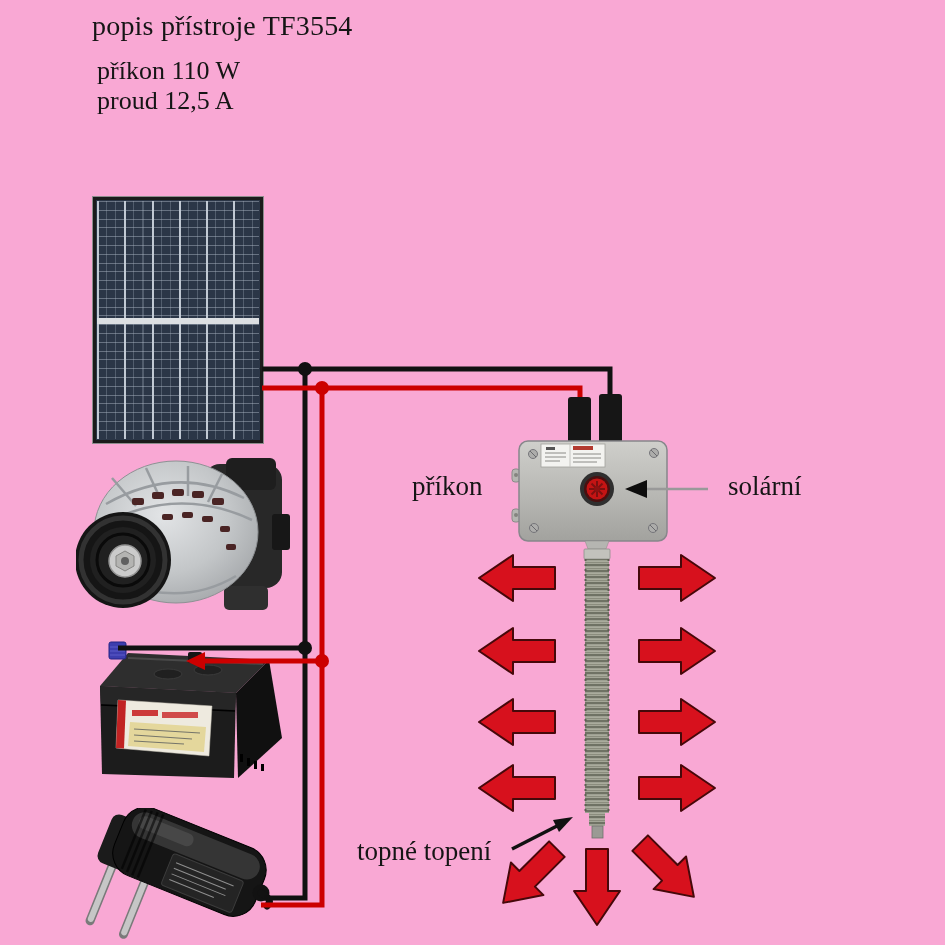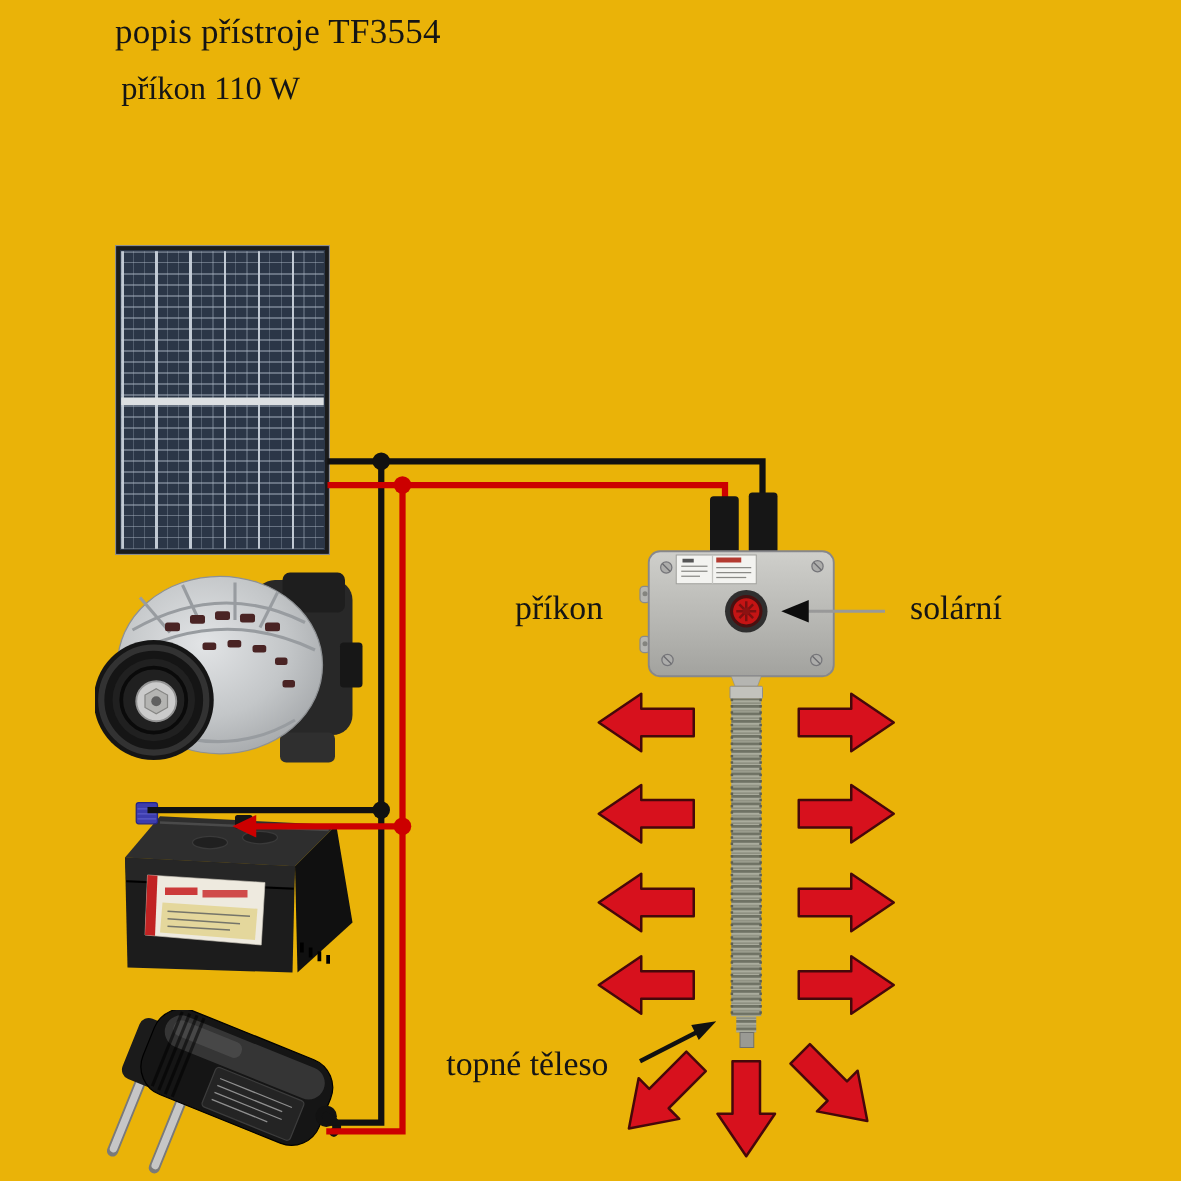--- a/index.html
+++ b/index.html
@@ -1,18 +1,18 @@
 <!DOCTYPE html>
 <html><head>
 <meta charset="utf-8">
 <style>
   html,body{margin:0;padding:0;background:#ffffff;}
   body{width:945px;height:945px;overflow:hidden;
        font-family:"Liberation Serif","DejaVu Serif",serif;color:#151515;}
-  .stage{position:relative;width:945px;height:945px;background:#eab308;}
+  .stage{position:relative;width:945px;height:945px;background:#f9a8d4;}
 
   
   .title{position:absolute;left:92px;top:10px;font-size:28px;letter-spacing:.2px;}
   .specs{position:absolute;left:97px;top:56px;font-size:26px;line-height:30px;}
   .lbl{position:absolute;font-size:27px;white-space:nowrap;}
   .lbl-solar{left:612px;top:333px;width:140px;text-align:center;line-height:29px;white-space:normal;}
   .lbl-topeni{left:412px;top:471px;}
   .lbl-vypinac{left:728px;top:471px;}
   .lbl-teleso{left:357px;top:836px;}
 
@@ -32,20 +32,21 @@
   .txt{z-index:6;}
 </style>
 </head>
 <body>
 
 <div class="stage">
 
   <div class="title txt">popis přístroje TF3554</div>
   <div class="specs txt">
     <div>příkon 110 W</div>
+    <div>proud 12,5 A</div>
   </div>
 
   <div class="solar-panel">
     <div class="solar-cells"></div>
     <div class="solar-midband"></div>
   </div>
 
   <svg class="abs-svg" style="left:76px;top:456px;" width="220" height="166" viewBox="0 0 220 166">
     <defs>
       <radialGradient id="altBody" cx="42%" cy="38%" r="75%">
@@ -264,15 +265,15 @@
       <polygon points="625,489 647,480 647,498" fill="#0d0d0d"></polygon>
     </g>
     <g>
       <line x1="512" y1="849" x2="557" y2="826" stroke="#111111" stroke-width="3.5"></line>
       <polygon points="573,817 559,832 553,820" fill="#111111"></polygon>
     </g>
   </svg>
 
   <div class="lbl lbl-topeni txt">příkon</div>
   <div class="lbl lbl-vypinac txt">solární</div>
-  <div class="lbl lbl-teleso txt">topné těleso</div>
+  <div class="lbl lbl-teleso txt">topné topení</div>
 
 </div>
 
 </body></html>

